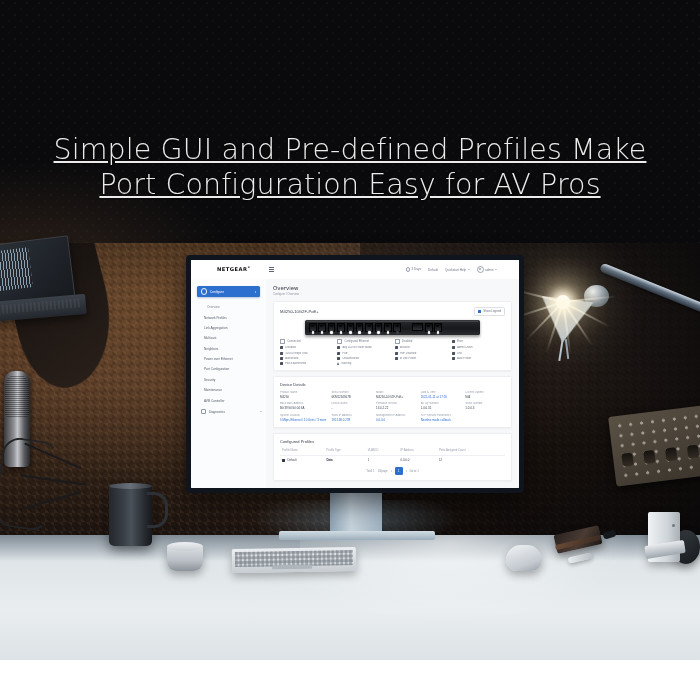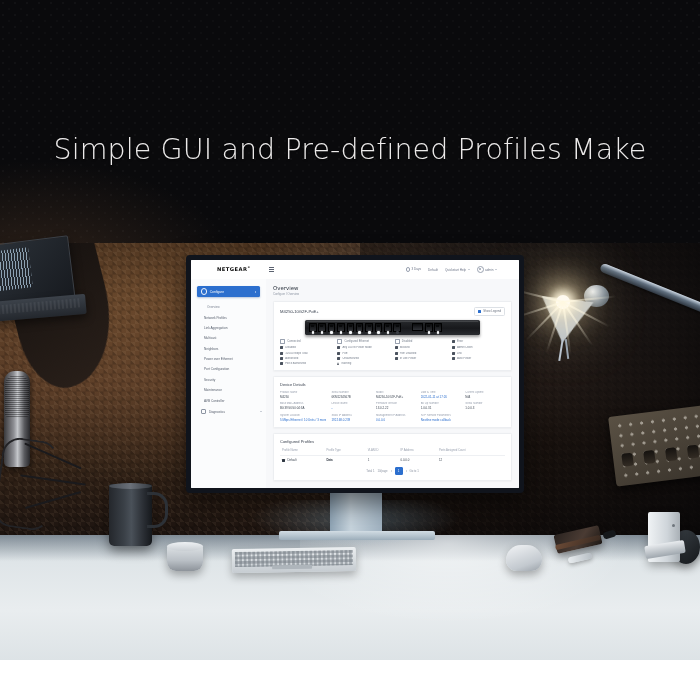--- a/index.html
+++ b/index.html
@@ -11,21 +11,21 @@
   .band-tex{position:absolute;inset:0;
     background-image:
       radial-gradient(circle at 3px 3px, rgba(255,255,255,.030) 1px, transparent 1.6px),
       radial-gradient(circle at 9px 9px, rgba(255,255,255,.018) 1px, transparent 1.6px);
     background-size:12px 12px,12px 12px;}
   .band-glow{position:absolute;left:-60px;top:150px;width:320px;height:220px;
     background:radial-gradient(ellipse at 30% 60%, rgba(140,95,60,.30), rgba(0,0,0,0) 65%);}
   .headline{position:absolute;left:0;top:132px;width:700px;text-align:center;color:#eceaea;
     font-size:28.5px;line-height:35px;font-weight:300;letter-spacing:.1px;
     font-family:"DejaVu Sans",sans-serif;text-shadow:0 1px 2px rgba(0,0,0,.6);}
-  .headline span{display:block;}
+  .headline span{display:block;text-decoration:underline;}
 
   
   .scene{position:absolute;left:0;top:243px;width:700px;height:417px;overflow:hidden;background:#1b1410;}
   .foam{position:absolute;left:0;top:0;width:700px;height:292px;
     background:
       radial-gradient(ellipse at 78% 22%, rgba(205,215,230,.22), rgba(0,0,0,0) 42%),
       radial-gradient(ellipse at 22% 18%, rgba(150,104,62,.55), rgba(0,0,0,0) 55%),
       linear-gradient(180deg,#23170f 0%,#3a2619 22%,#4a3121 48%,#302116 78%,#1d1410 100%);}
   .foam-tex{position:absolute;inset:0;opacity:.55;
     background-image:
@@ -230,20 +230,21 @@
 <body>
 
 <div class="stage">
 
   <div class="band">
     <div class="band-tex"></div>
     <div class="band-glow"></div>
   </div>
   <div class="headline">
     <span>Simple GUI and Pre-defined Profiles Make</span>
+    <span>Port Configuration Easy for AV Pros</span>
   </div>
 
   <div class="scene">
     <div class="foam"></div>
     <div class="foam-tex"></div>
     <div class="foam-dark"></div>
 
     <div class="mic-arm"></div>
     <div class="mic-body"></div>
     <div class="mic-grill"></div>

